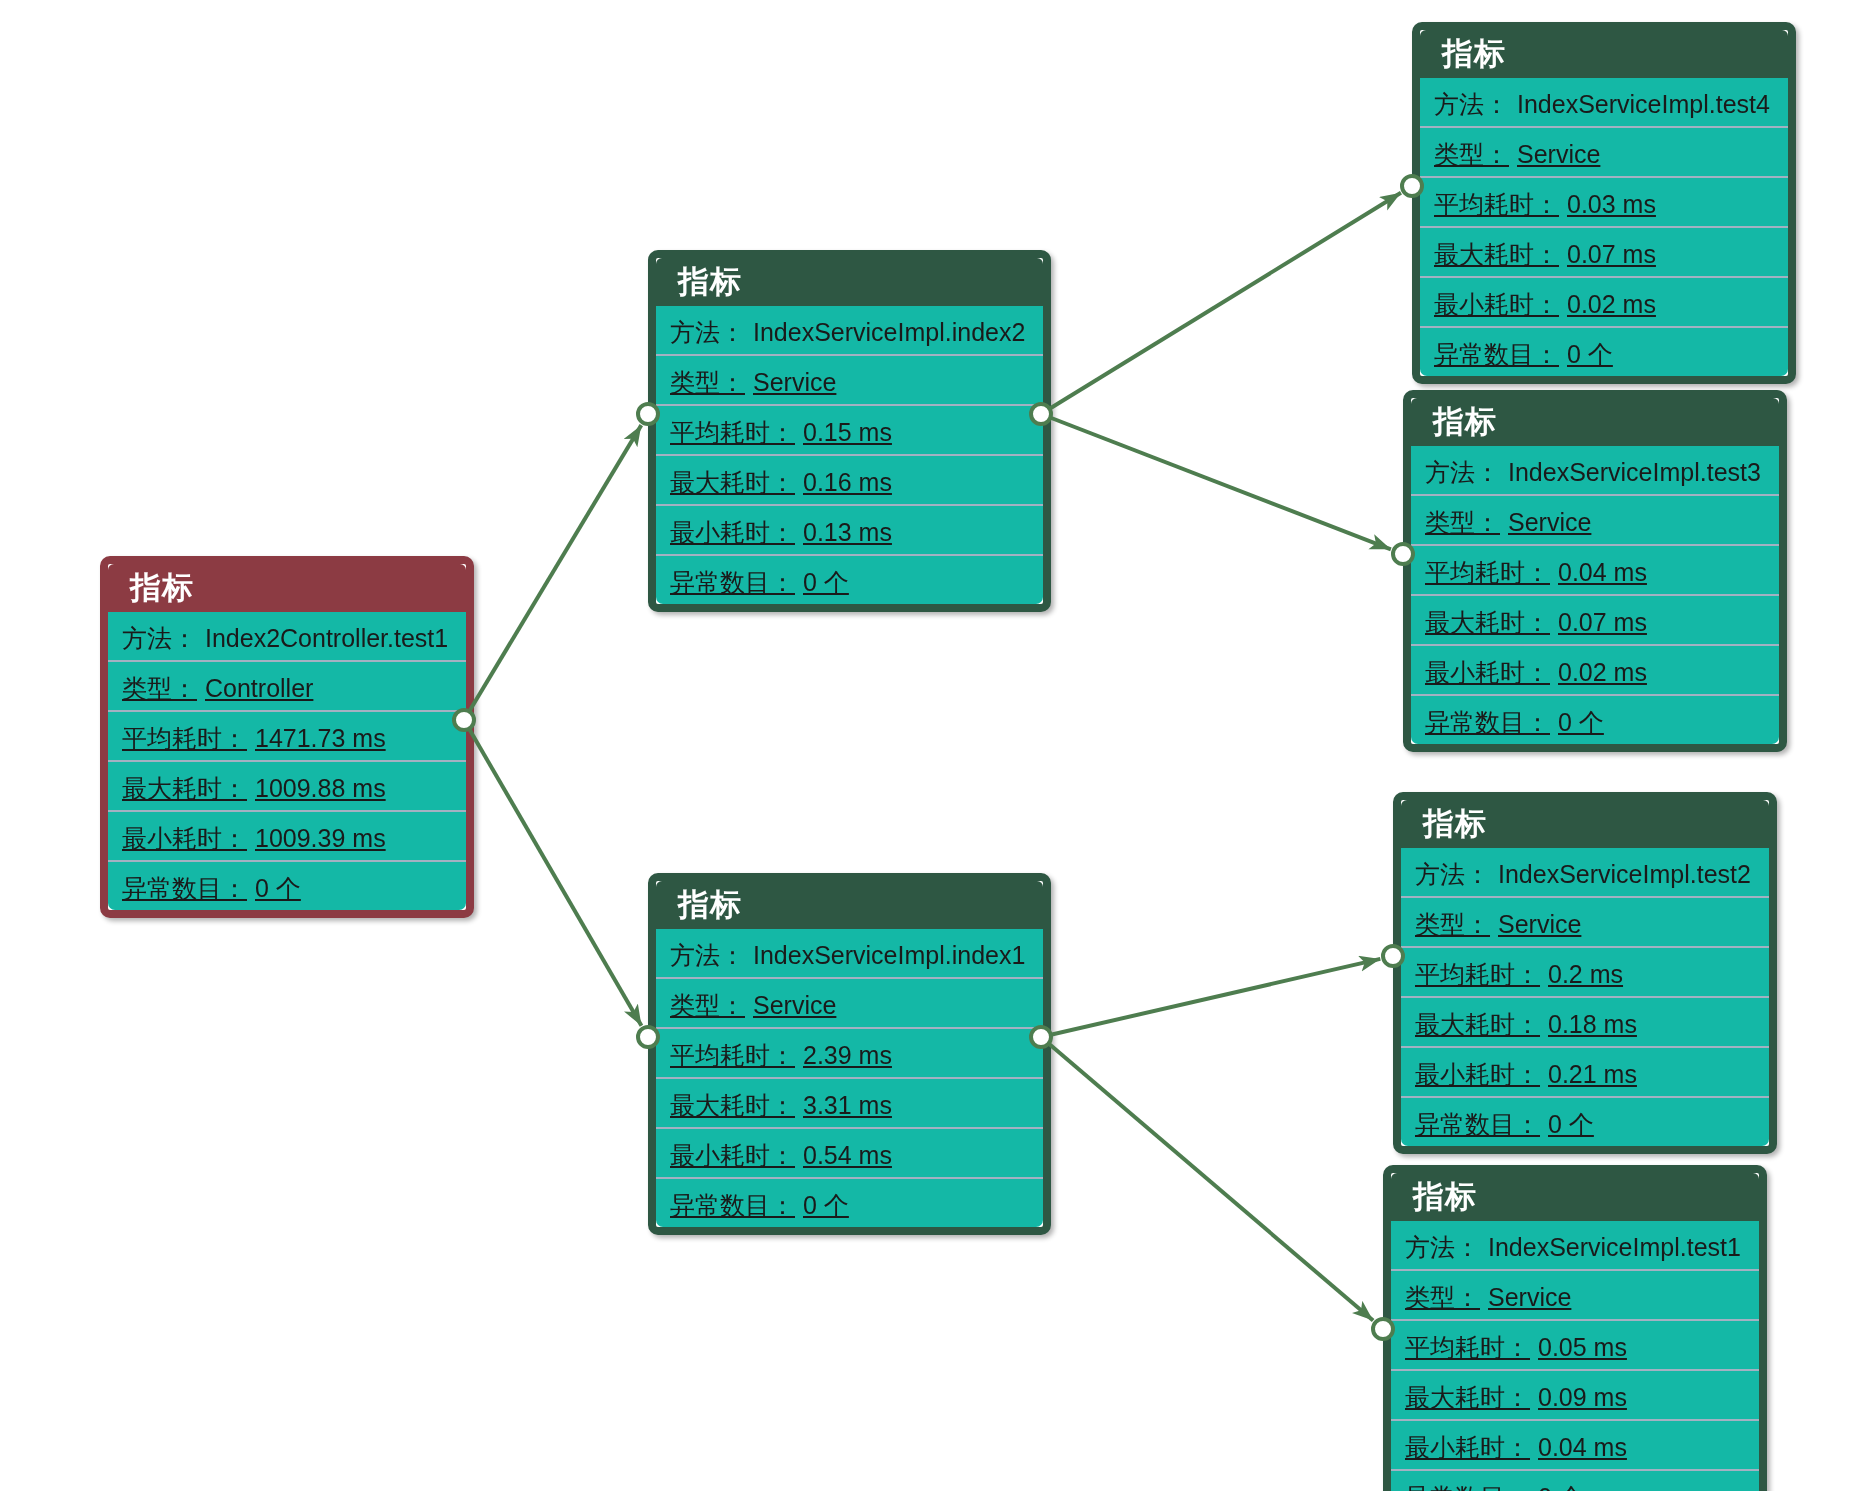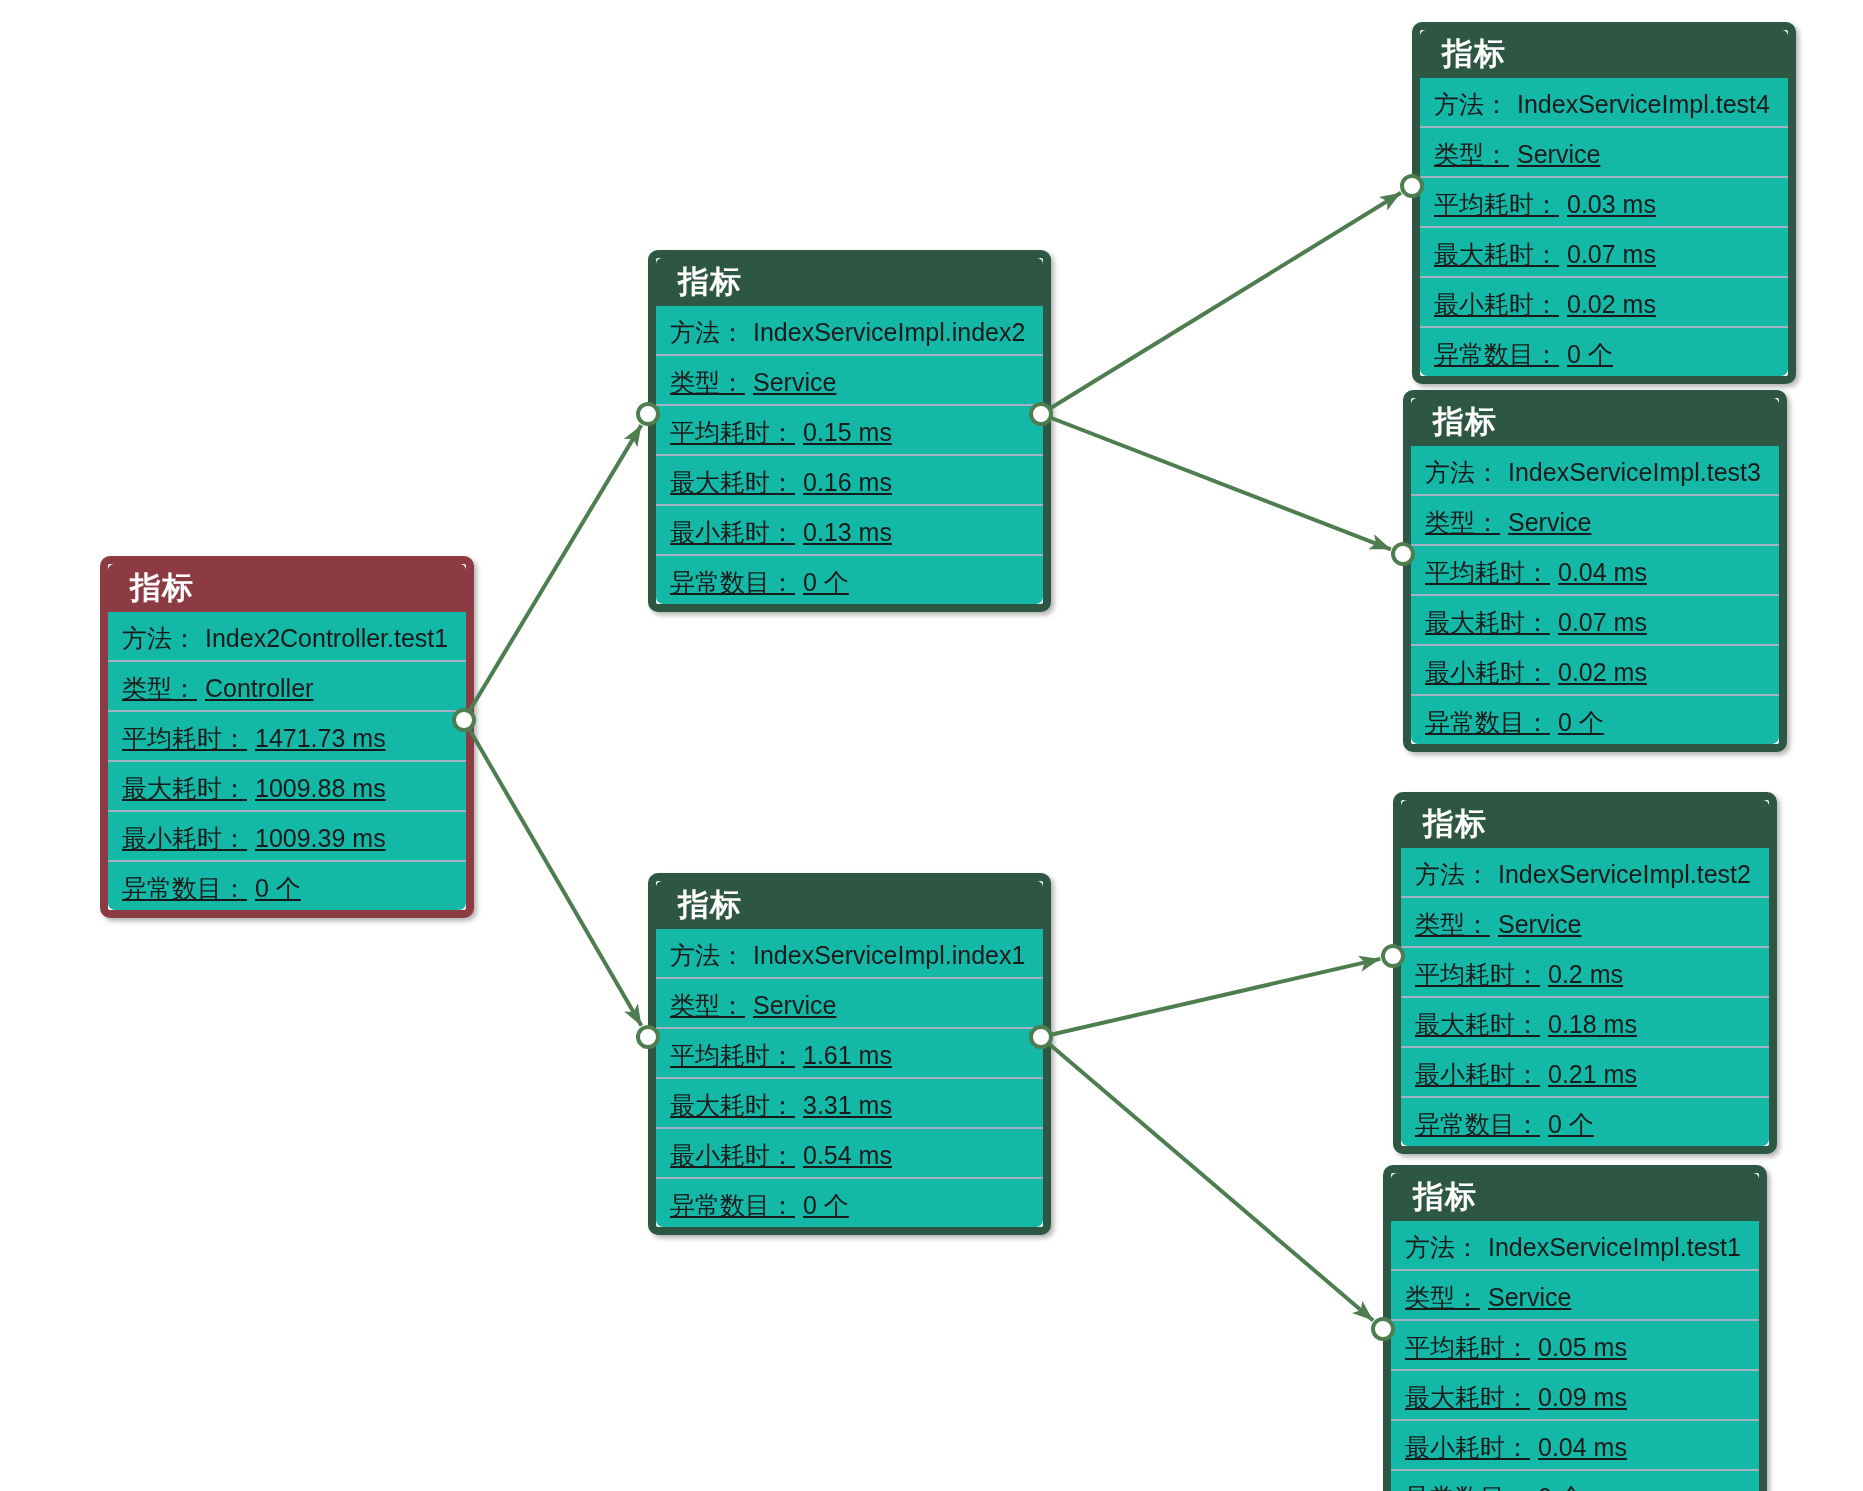--- a/index.html
+++ b/index.html
@@ -124,21 +124,21 @@
     <div class="row">
         <span class="lbl">方法：</span>
         <span class="val">IndexServiceImpl.index1</span>
       </div>
     <div class="row">
         <span class="lbl">类型：</span>
         <span class="val">Service</span>
       </div>
     <div class="row">
         <span class="lbl">平均耗时：</span>
-        <span class="val">1.61 ms</span>
+        <span class="val">2.39 ms</span>
       </div>
     <div class="row">
         <span class="lbl">最大耗时：</span>
         <span class="val">3.31 ms</span>
       </div>
     <div class="row">
         <span class="lbl">最小耗时：</span>
         <span class="val">0.54 ms</span>
       </div>
     <div class="row">

